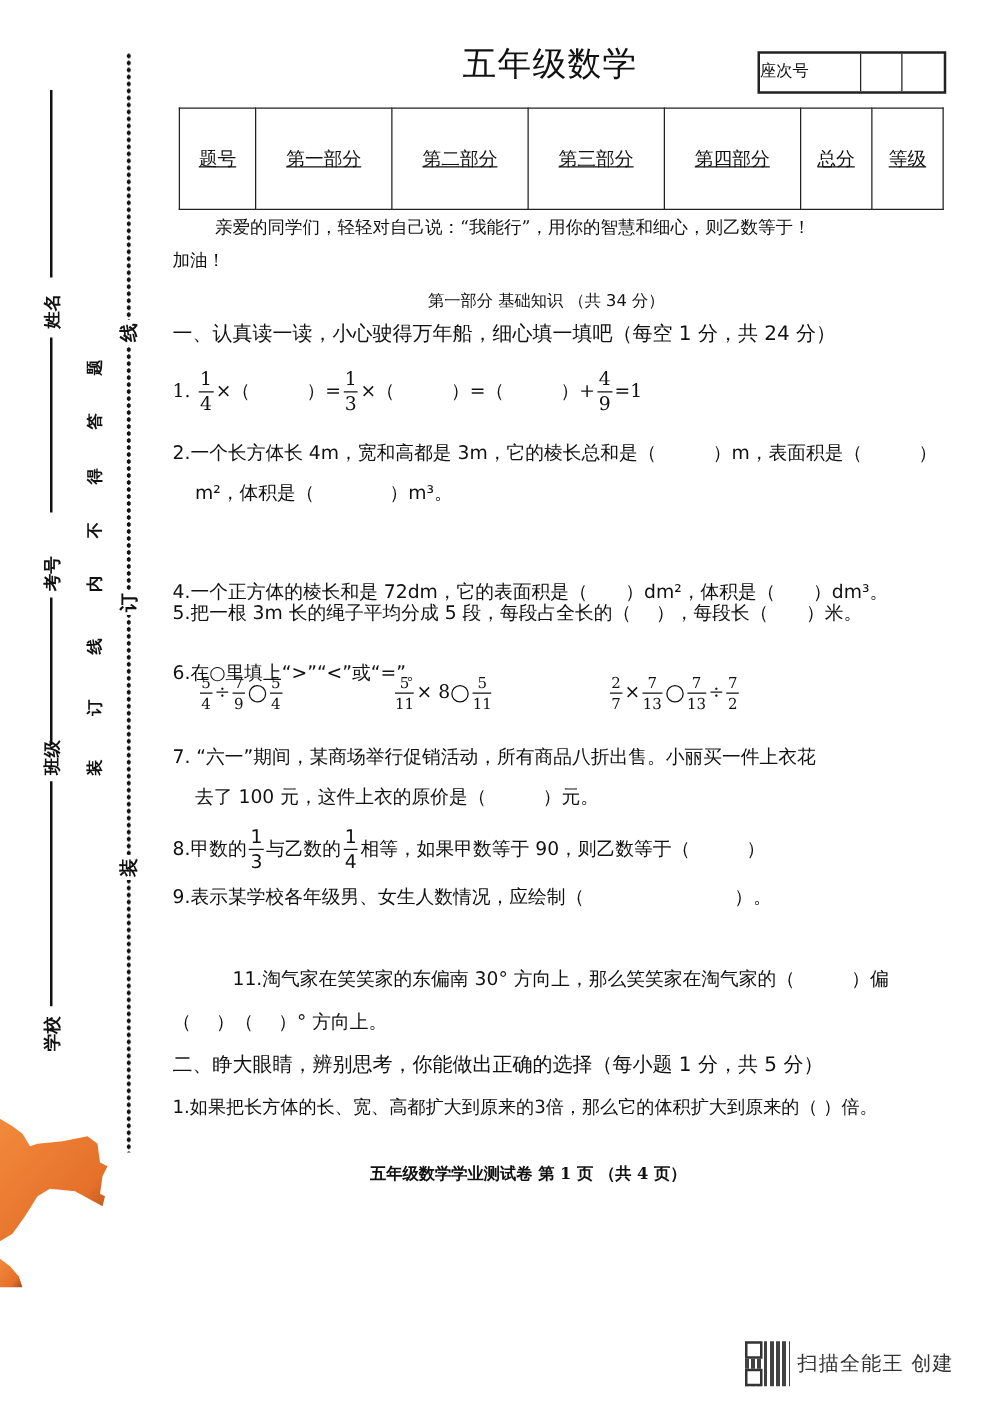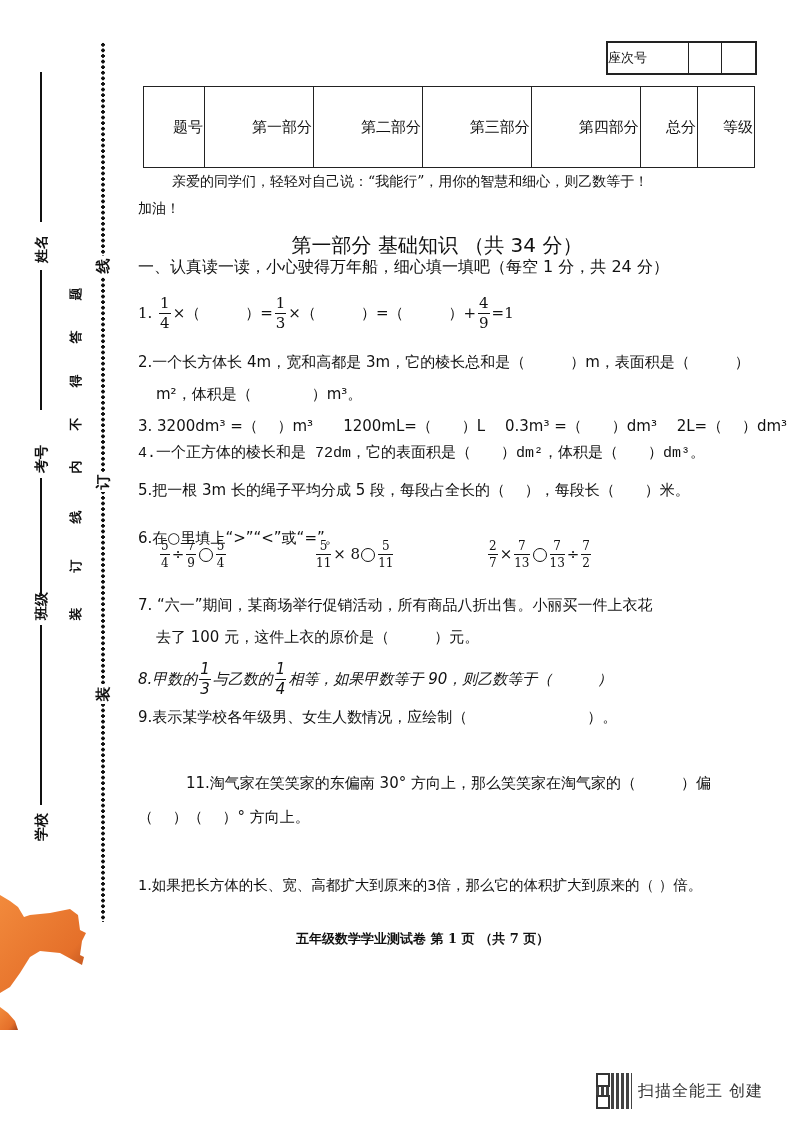--- a/index.html
+++ b/index.html
@@ -44,27 +44,27 @@
     border:2px solid #222; display:flex; box-sizing:border-box;
   }
   .seat-box .lab { width:82px; border-right:1.5px solid #222; font-size:13px; line-height:30px; padding-left:0; box-sizing:border-box; }
   .seat-box .cell { width:33px; border-right:1.5px solid #222; }
   .seat-box .cell:last-child { border-right:none; }
 
   table.score {
     position:absolute; left:143px; top:86px; width:612px; height:82px;
     border-collapse:collapse; font-size:15px;
   }
-  table.score td { border:1.5px solid #222; text-align:right; height:40px; }
+  table.score td { border:1.5px solid #222; text-align:center; height:40px;text-decoration:underline; }
   table.score td.first { width:58px; }
 
   .intro { position:absolute; left:172px; top:173px; font-size:14px; font-family:"DejaVu Serif", serif; }
   .intro2 { position:absolute; left:138px; top:200px; font-size:14px; font-family:"DejaVu Serif", serif; }
 
-  .section-title { position:absolute; left:0; width:794px; text-align:center; top:232px; font-size:20px; padding-left:80px; box-sizing:border-box; }
+  .section-title { position:absolute; left:0; width:794px; text-align:center; top:232px; font-size:13px; padding-left:80px; box-sizing:border-box; }
   .part-heading { position:absolute; left:138px; font-size:16px; }
 
   .q { position:absolute; left:138px; font-size:15px; white-space:nowrap; }
   .q.serif { font-family:"DejaVu Serif", serif; }
 
   .frac { display:inline-block; vertical-align:middle; text-align:center; line-height:1; margin:0 2px; }
   .frac .n { display:block; padding:0 1px 2px; border-bottom:1px solid #111; }
   .frac .d { display:block; padding-top:2px; }
   .frac.small { font-size:12px; }
   .circ { display:inline-block; width:12px; height:12px; border:1.5px solid #111; border-radius:50%; vertical-align:middle; margin:0 1px; }
@@ -116,20 +116,21 @@
       <linearGradient id="sg" x1="0" y1="0" x2="1" y2="1">
         <stop offset="0" stop-color="#f28a3c"></stop>
         <stop offset="0.7" stop-color="#e5702a"></stop>
         <stop offset="1" stop-color="#a8451a"></stop>
       </linearGradient>
     </defs>
     <path d="M0,0 L10,6 L18,12 L24,22 L30,20 L50,18 L70,14 L78,20 L80,35 L86,38 L82,46 L80,60 L84,62 L82,70 L60,58 L40,56 L30,62 L20,78 L10,92 L0,98 Z" fill="url(#sg)"></path>
     <path d="M0,112 L8,118 L15,126 L18,135 L0,135 Z" fill="url(#sg)"></path>
   </svg>
 
+  <div class="title">五年级数学</div>
   <div class="seat-box">
     <div class="lab">座次号</div>
     <div class="cell"></div>
     <div class="cell"></div>
   </div>
 
   <table class="score">
     <tbody>
         <tr>
       <td class="first">题号</td>
@@ -149,47 +150,47 @@
   <div class="section-title">第一部分 基础知识 （共 34 分）</div>
   <div class="part-heading" style="top:257px;text-align:right;">一、认真读一读，小心驶得万年船，细心填一填吧（每空 1 分，共 24 分）</div>
 
   <div class="q serif" style="top:296px;">
     <span>1.</span>
     <span class="frac"><span class="n">1</span><span class="d">4</span></span><span>×（　　　）=</span><span class="frac"><span class="n">1</span><span class="d">3</span></span><span>×（　　　）=（　　　）+</span><span class="frac"><span class="n">4</span><span class="d">9</span></span><span>=1</span>
   </div>
 
   <div class="q" style="top:353px;">2.一个长方体长 4m，宽和高都是 3m，它的棱长总和是（　　　）m，表面积是（　　　）</div>
   <div class="q" style="top:385px;left:156px;">m²，体积是（　　　　）m³。</div>
-  <div class="q" style="top:417px;">3.  3200dm³ =（　 ）m³　　1200mL=（　　）L　 0.3m³ =（　　）dm³　 2L=（　 ）dm³</div>
-  <div class="q" style="top:443px;font-family:Liberation Mono, monospace;">4.一个正方体的棱长和是 72dm，它的表面积是（　　）dm²，体积是（　　）dm³。</div>
+  <div class="q" style="top:464px;">4.一个正方体的棱长和是 72dm，它的表面积是（　　）dm²，体积是（　　）dm³。</div>
   <div class="q" style="top:481px;text-align:center;">5.把一根 3m 长的绳子平均分成 5 段，每段占全长的（　 ），每段长（　　）米。</div>
   <div class="q" style="top:513px;margin-top:16px;">6.在○里填上“&gt;”“&lt;”或“=”。</div>
 
   <div class="q serif" style="top:540px;left:158px;">
     <span class="frac small"><span class="n">5</span><span class="d">4</span></span><span>÷</span><span class="frac small"><span class="n">7</span><span class="d">9</span></span><span class="circ"></span><span class="frac small"><span class="n">5</span><span class="d">4</span></span>
   </div>
   <div class="q serif" style="top:540px;left:314px;">
     <span class="frac small"><span class="n">5</span><span class="d">11</span></span><span>× 8</span><span class="circ"></span><span class="frac small"><span class="n">5</span><span class="d">11</span></span>
   </div>
   <div class="q serif" style="top:540px;left:486px;">
     <span class="frac small"><span class="n">2</span><span class="d">7</span></span><span>×</span><span class="frac small"><span class="n">7</span><span class="d">13</span></span><span class="circ"></span><span class="frac small"><span class="n">7</span><span class="d">13</span></span><span>÷</span><span class="frac small"><span class="n">7</span><span class="d">2</span></span>
   </div>
 
   <div class="q" style="top:596px;">7. “六一”期间，某商场举行促销活动，所有商品八折出售。小丽买一件上衣花</div>
   <div class="q" style="top:628px;left:156px;">去了 100 元，这件上衣的原价是（　　　）元。</div>
 
-  <div class="q" style="top:662px;font-style:italic;">
+  <div class="q" style="top:662px;">
     <span>8.甲数的</span><span class="frac"><span class="n">1</span><span class="d">3</span></span><span>与乙数的</span><span class="frac"><span class="n">1</span><span class="d">4</span></span><span>相等，如果甲数等于 90，则乙数等于（　　　）</span>
   </div>
 
   <div class="q" style="top:708px;">9.表示某学校各年级男、女生人数情况，应绘制（　　　　　　　　）。</div>
   <div class="q" style="top:774px;margin-left:48px;">11.淘气家在笑笑家的东偏南 30° 方向上，那么笑笑家在淘气家的（　　　）偏</div>
   <div class="q" style="top:808px;">（　 ）（　 ）° 方向上。</div>
 
+  <div class="part-heading" style="top:842px;">二、睁大眼睛，辨别思考，你能做出正确的选择（每小题 1 分，共 5 分）</div>
   <div class="q" style="top:876px;font-size:14.5px;">1.如果把长方体的长、宽、高都扩大到原来的3倍，那么它的体积扩大到原来的（ ）倍。</div>
 
-  <div class="footer">五年级数学学业测试卷 第 1 页 （共 7 页）</div>
+  <div class="footer">五年级数学学业测试卷 第 1 页 （共 4 页）</div>
 
   <div class="watermark">
     <div class="qr"></div>
     <span class="wm-text">扫描全能王 创建</span>
   </div>
 </div>
 
 </body></html>

